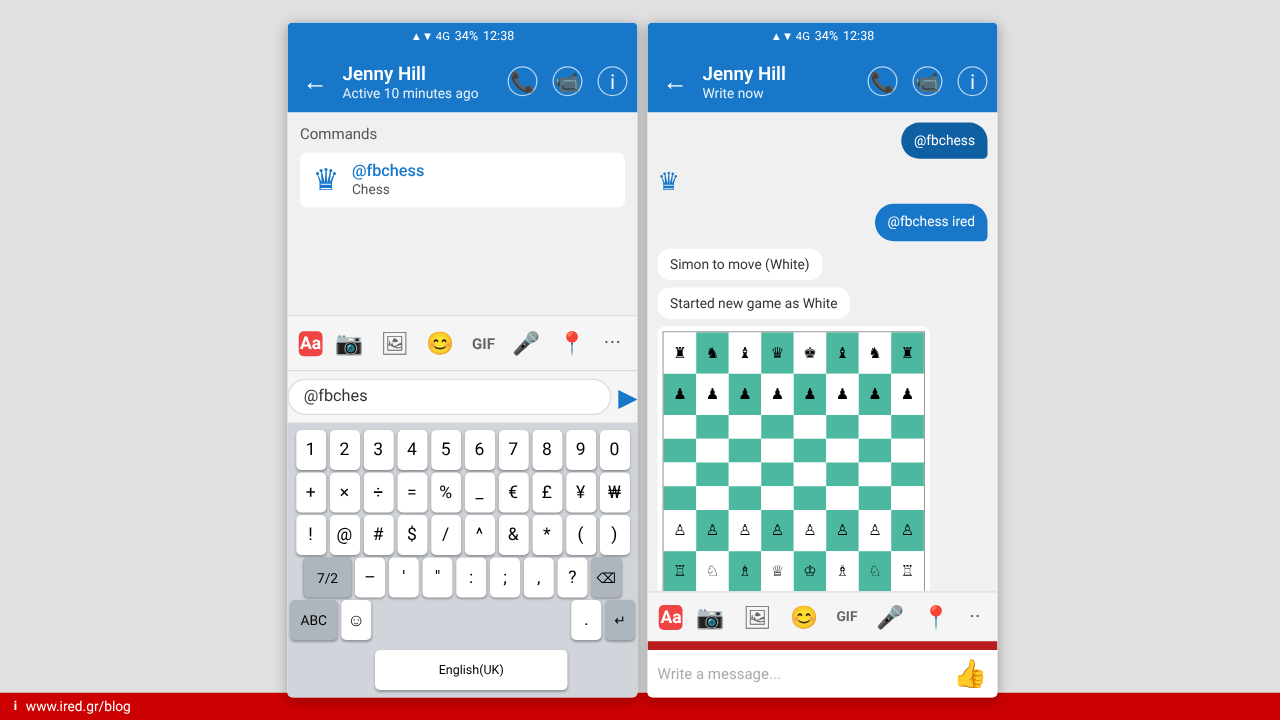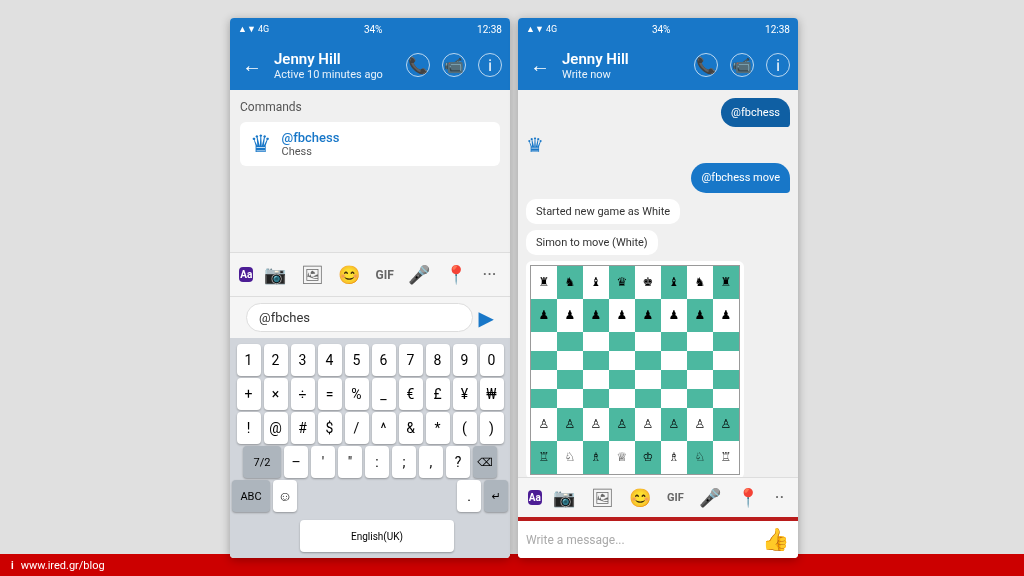--- a/index.html
+++ b/index.html
@@ -48,21 +48,21 @@
       display: flex;
       flex-direction: column;
     }
 
     
     .status-bar {
       background: #1877c8;
       height: 22px;
       display: flex;
       align-items: center;
-      justify-content: space-between;
+      justify-content: center;
       padding: 0 8px;
       font-size: 10px;
       color: #fff;
       gap: 4px;
     }
 
     
     .header {
       background: #1877c8;
       height: 50px;
@@ -147,33 +147,33 @@
       justify-content: space-around;
       padding: 0 6px;
     }
     .toolbar-icon {
       font-size: 18px;
       color: #666;
       cursor: pointer;
       padding: 4px;
     }
     .toolbar-icon.aa {
-      background: #4c1d95;
+      background: #ef4444;
       color: #fff;
       border-radius: 4px;
-      font-size: 10px;
+      font-size: 14px;
       font-weight: bold;
       padding: 2px 1px;
     }
 
     
     .input-area {
       background: #f5f5f5;
       border-top: 1px solid #ddd;
-      padding: 6px 16px;
+      padding: 6px 0;
       display: flex;
       align-items: center;
       gap: 6px;
     }
     .input-field {
       flex: 1;
       background: #fff;
       border: 1px solid #ddd;
       border-radius: 20px;
       padding: 6px 12px;
@@ -312,21 +312,21 @@
       background: #f5f5f5;
       border-top: 1px solid #ddd;
       height: 40px;
       display: flex;
       align-items: center;
       justify-content: space-around;
       padding: 0 6px;
     }
     .input-area-right {
       background: #fff;
-      border-top: 4px solid #b91c1c;
+      border-top: 7px solid #b91c1c;
       padding: 6px 8px;
       display: flex;
       align-items: center;
       gap: 12px;
     }
     .input-field-right {
       flex: 1;
       font-size: 12px;
       color: #aaa;
     }
@@ -489,25 +489,25 @@
 
       <div class="msg-row right">
         <div class="msg-bubble sent" style="background:#0f5fa3;font-size:11px;">@fbchess</div>
       </div>
 
       <div class="msg-row left">
         <span class="bot-icon">♛</span>
       </div>
 
       <div class="msg-row right">
-        <div class="msg-bubble sent">@fbchess move</div>
-      </div>
-
+        <div class="msg-bubble sent">@fbchess ired</div>
+      </div>
+
+      <div class="game-info-bubble">Simon to move (White)</div>
       <div class="game-info-bubble">Started new game as White</div>
-      <div class="game-info-bubble">Simon to move (White)</div>
 
       <div class="chess-board-container">
         <div class="chess-board" id="chess-board">
             <div class="chess-cell light" style="font-size: 12px;">♜</div>
             <div class="chess-cell dark" style="font-size: 12px;">♞</div>
             <div class="chess-cell light" style="font-size: 12px;">♝</div>
             <div class="chess-cell dark" style="font-size: 12px;">♛</div>
             <div class="chess-cell light" style="font-size: 12px;">♚</div>
             <div class="chess-cell dark" style="font-size: 12px;">♝</div>
             <div class="chess-cell light" style="font-size: 12px;">♞</div>

